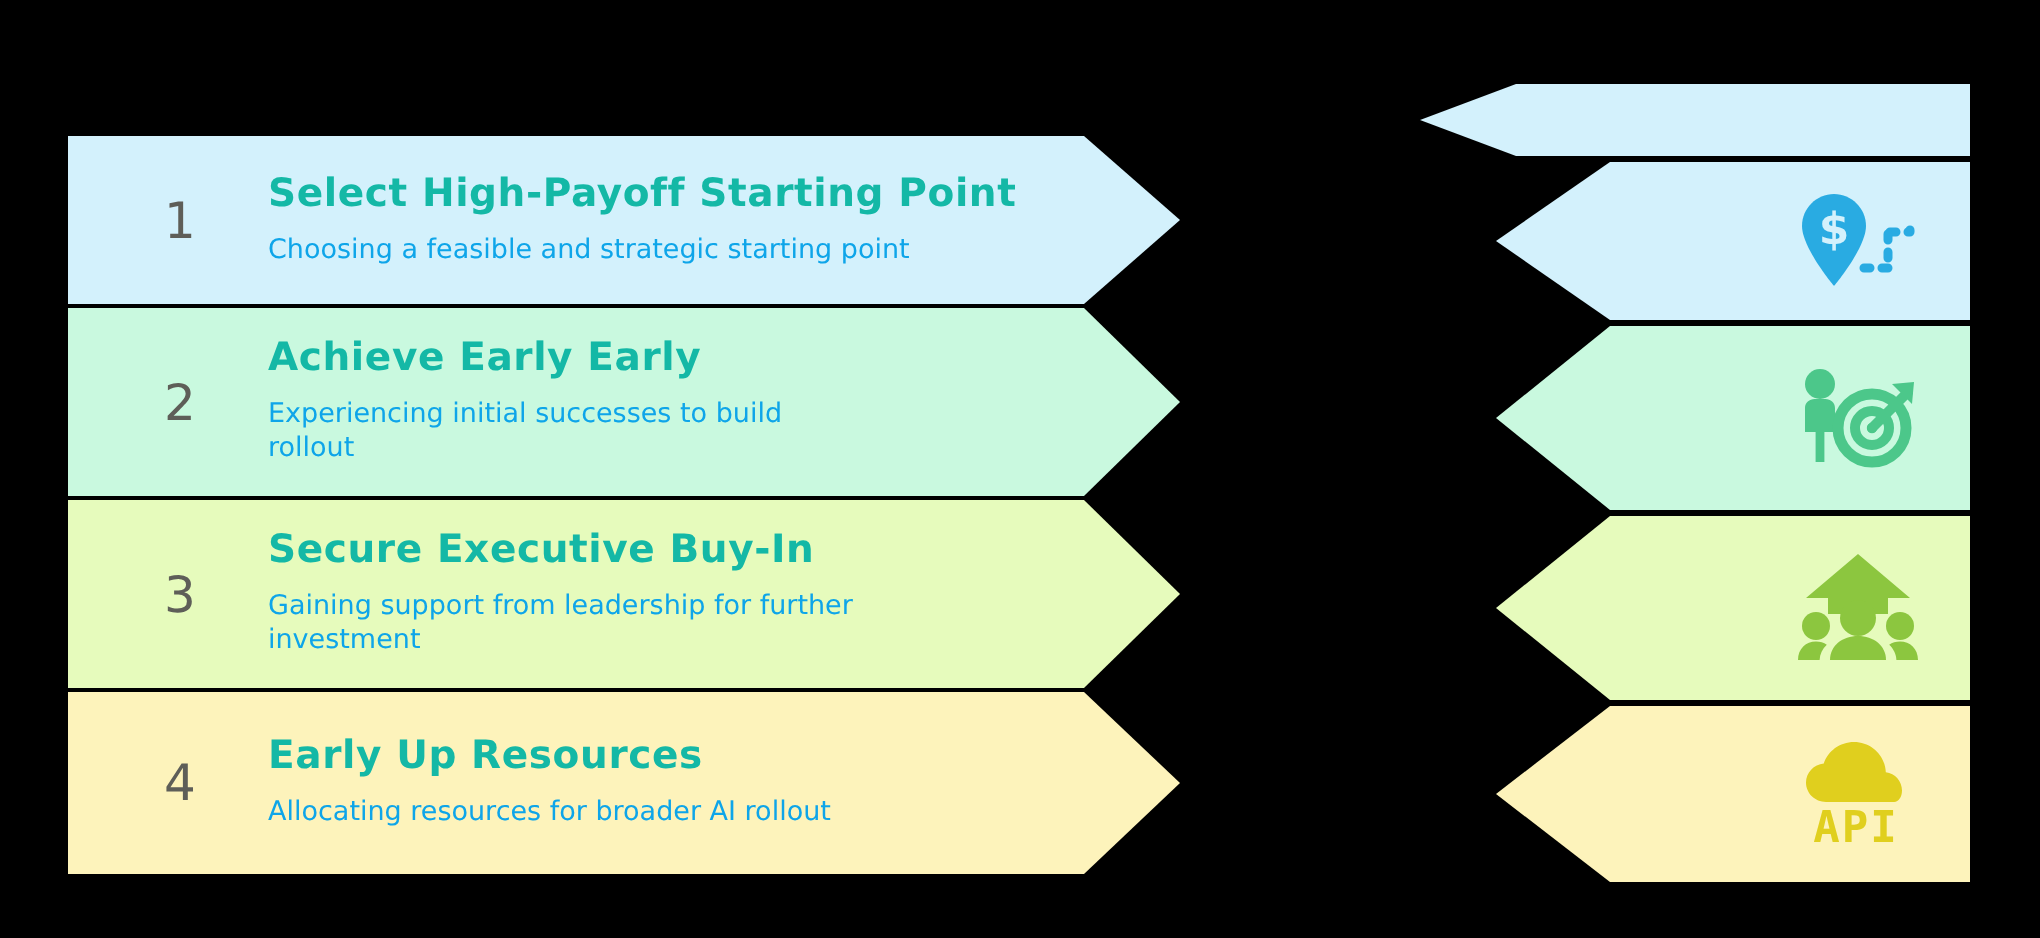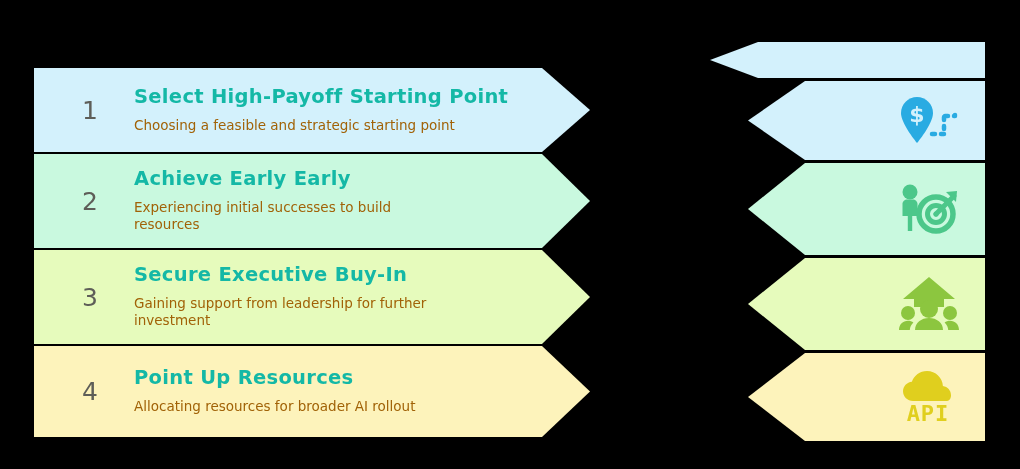--- a/index.html
+++ b/index.html
@@ -26,21 +26,21 @@
     width:88px;flex:0 0 88px;text-align:center;
     font-size:25px;color:#5e5e58;line-height:1;
     font-family:"DejaVu Sans","Liberation Sans",sans-serif;
   }
   .step-text{flex:1 1 auto;padding-right:70px;}
   .step-title{
     font-size:19.5px;font-weight:bold;color:#14b8a6;
     letter-spacing:.3px;margin:0 0 9px 0;line-height:1.12;
   }
   .step-desc{
-    font-size:13.5px;color:#a16207;line-height:1.32;margin:0;
+    font-size:13.5px;color:#0ea5e9;line-height:1.32;margin:0;
     max-width:330px;
   }
 
   
   .right-stack{position:absolute;left:700px;top:42px;width:285px;}
   .cap-row{position:relative;width:285px;margin-bottom:3px;}
   .cap-shape{
     position:absolute;inset:0;
     -webkit-clip-path:polygon(58px 0, 285px 0, 285px 100%, 58px 100%, 10px 50%);
     clip-path:polygon(58px 0, 285px 0, 285px 100%, 58px 100%, 10px 50%);
@@ -75,42 +75,42 @@
         </div>
       </div>
     </div>
 
     <div class="chev-row" style="height:94px;">
       <div class="chev-shape" style="background:#C9F9DF;"></div>
       <div class="chev-content">
         <div class="step-num">2</div>
         <div class="step-text">
           <p class="step-title">Achieve Early Early</p>
-          <p class="step-desc" style="max-width:300px;">Experiencing initial successes to build resources</p>
+          <p class="step-desc" style="max-width:300px;">Experiencing initial successes to build rollout</p>
         </div>
       </div>
     </div>
 
     <div class="chev-row" style="height:94px;">
       <div class="chev-shape" style="background:#E6FBBC;"></div>
       <div class="chev-content">
         <div class="step-num">3</div>
         <div class="step-text">
           <p class="step-title">Secure Executive Buy-In</p>
           <p class="step-desc" style="max-width:330px;">Gaining support from leadership for further investment</p>
         </div>
       </div>
     </div>
 
     <div class="chev-row" style="height:91px;">
       <div class="chev-shape" style="background:#FDF3BB;"></div>
       <div class="chev-content">
         <div class="step-num">4</div>
         <div class="step-text">
-          <p class="step-title">Point Up Resources</p>
+          <p class="step-title">Early Up Resources</p>
           <p class="step-desc">Allocating resources for broader AI rollout</p>
         </div>
       </div>
     </div>
   </div>
 
   <div class="right-stack">
 
     <div class="cap-row" style="height:36px;">
       <div class="cap-shape" style="background:#D3F1FC;"></div>

